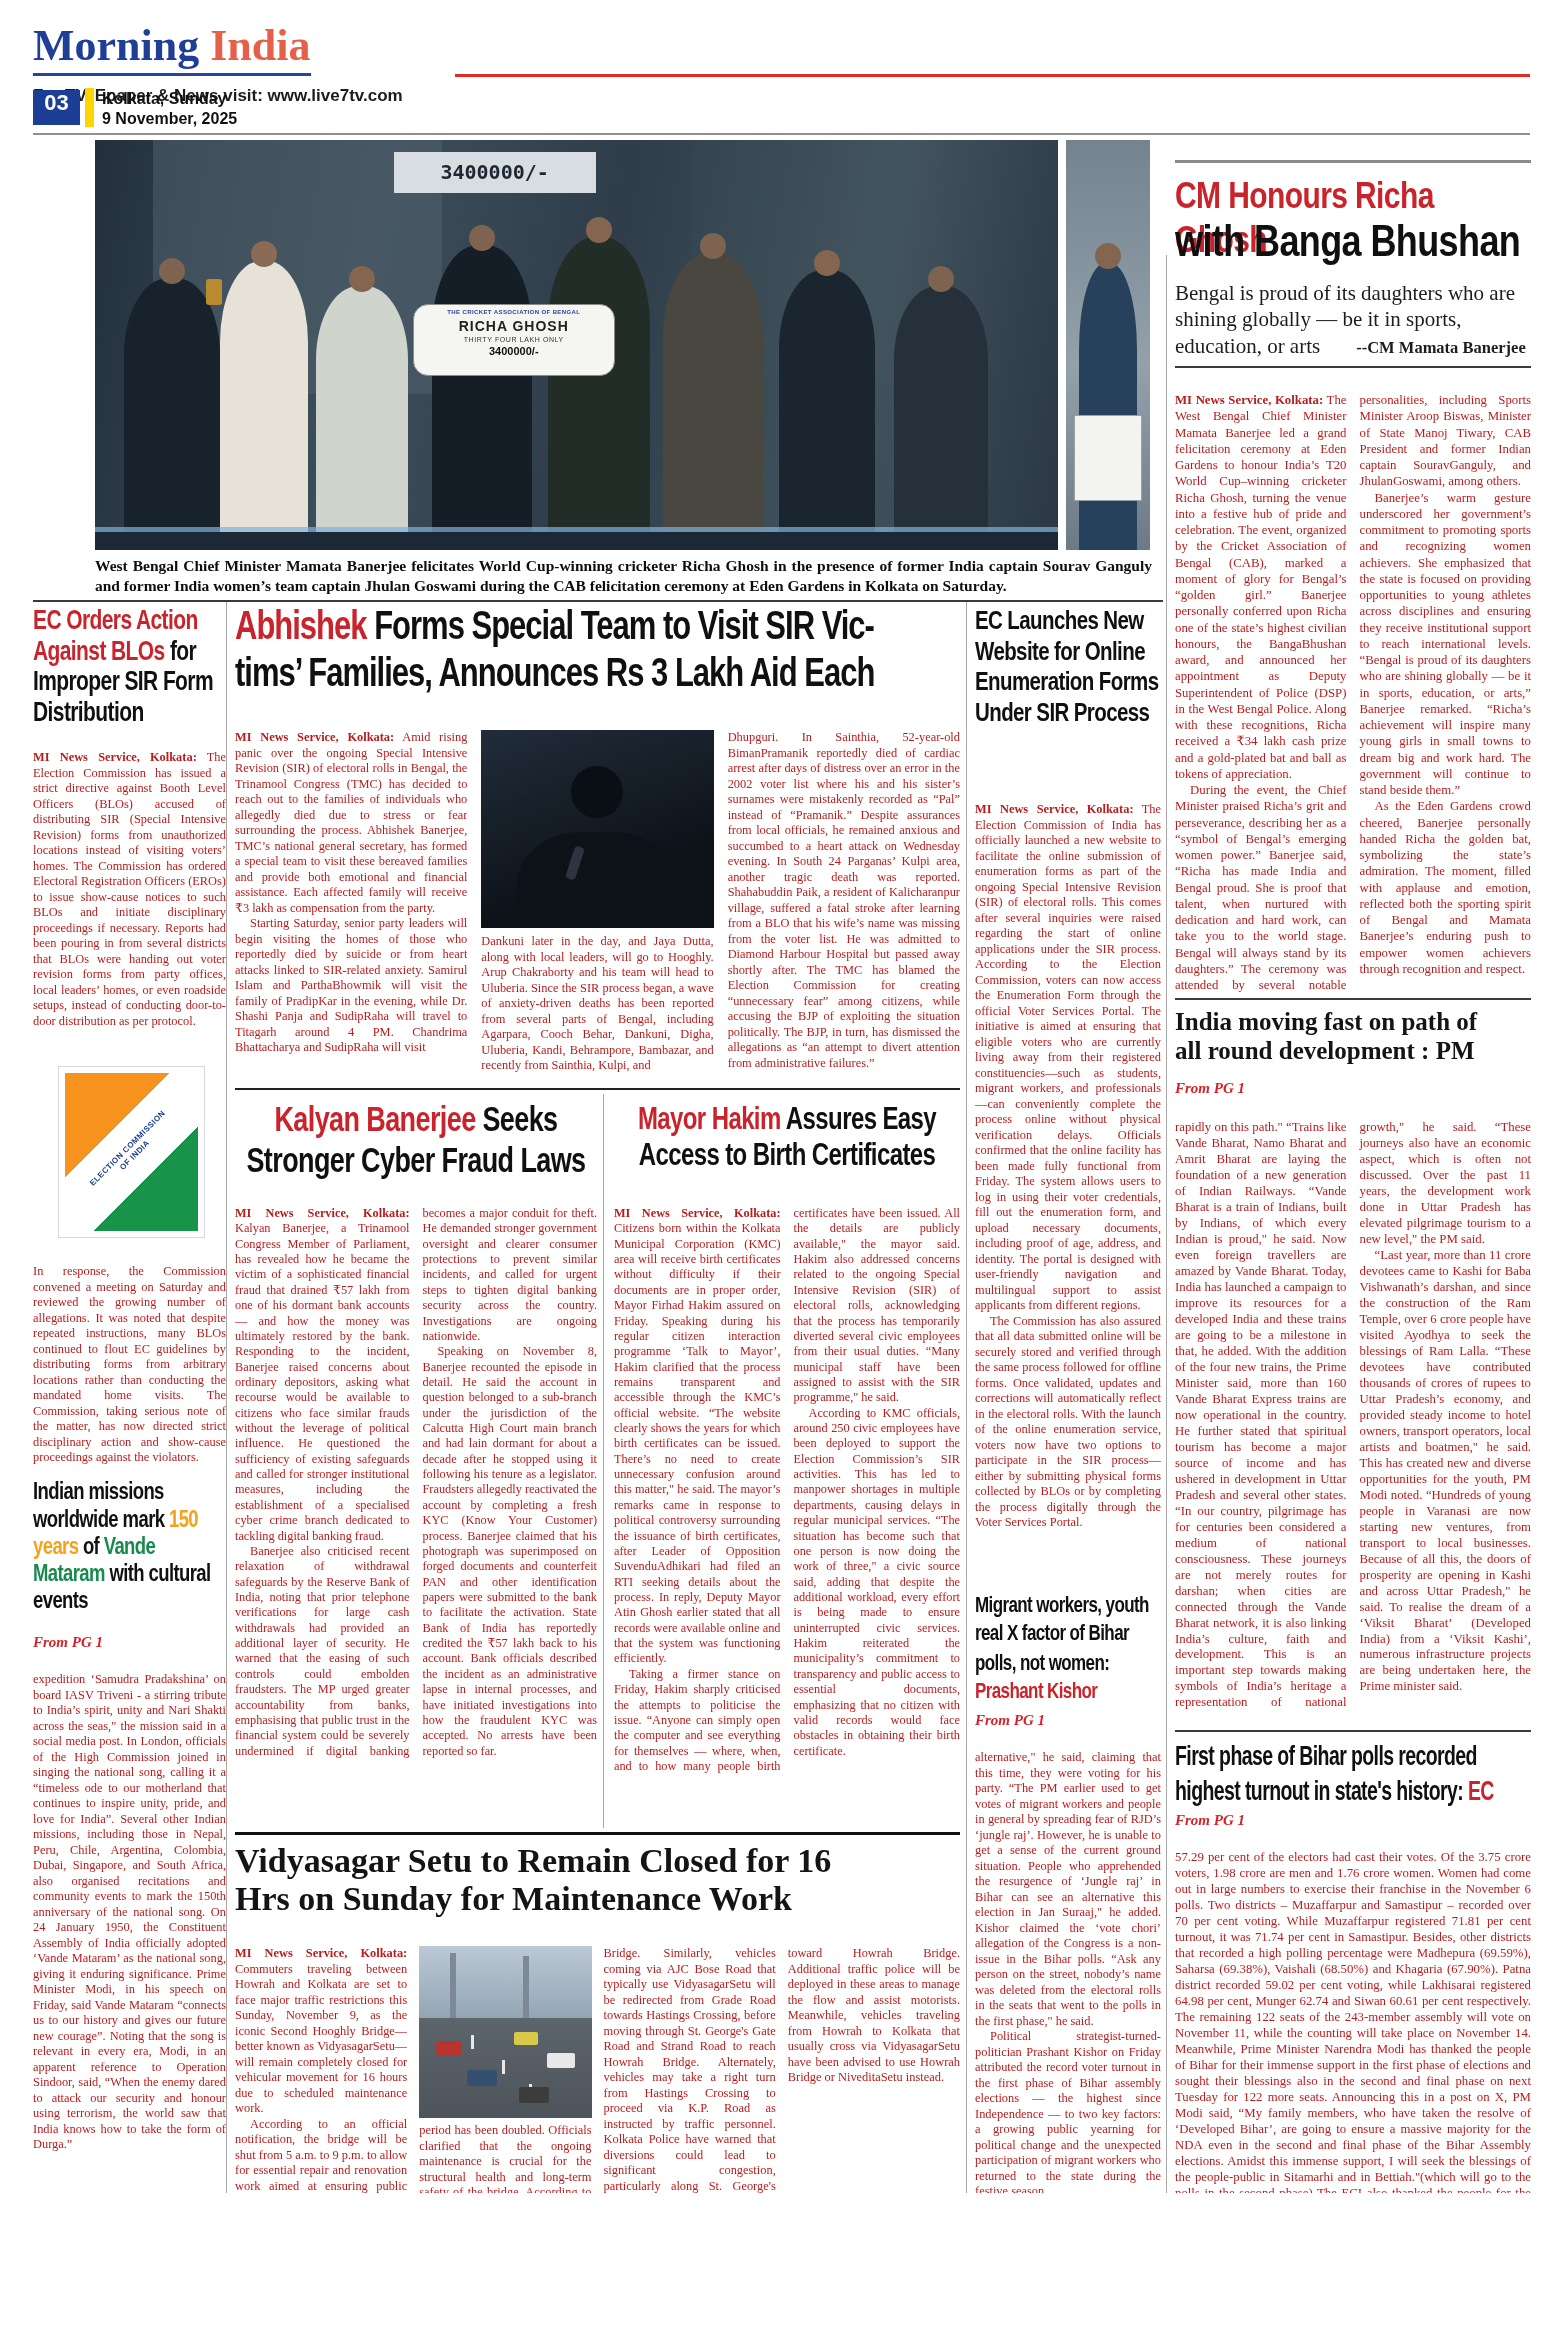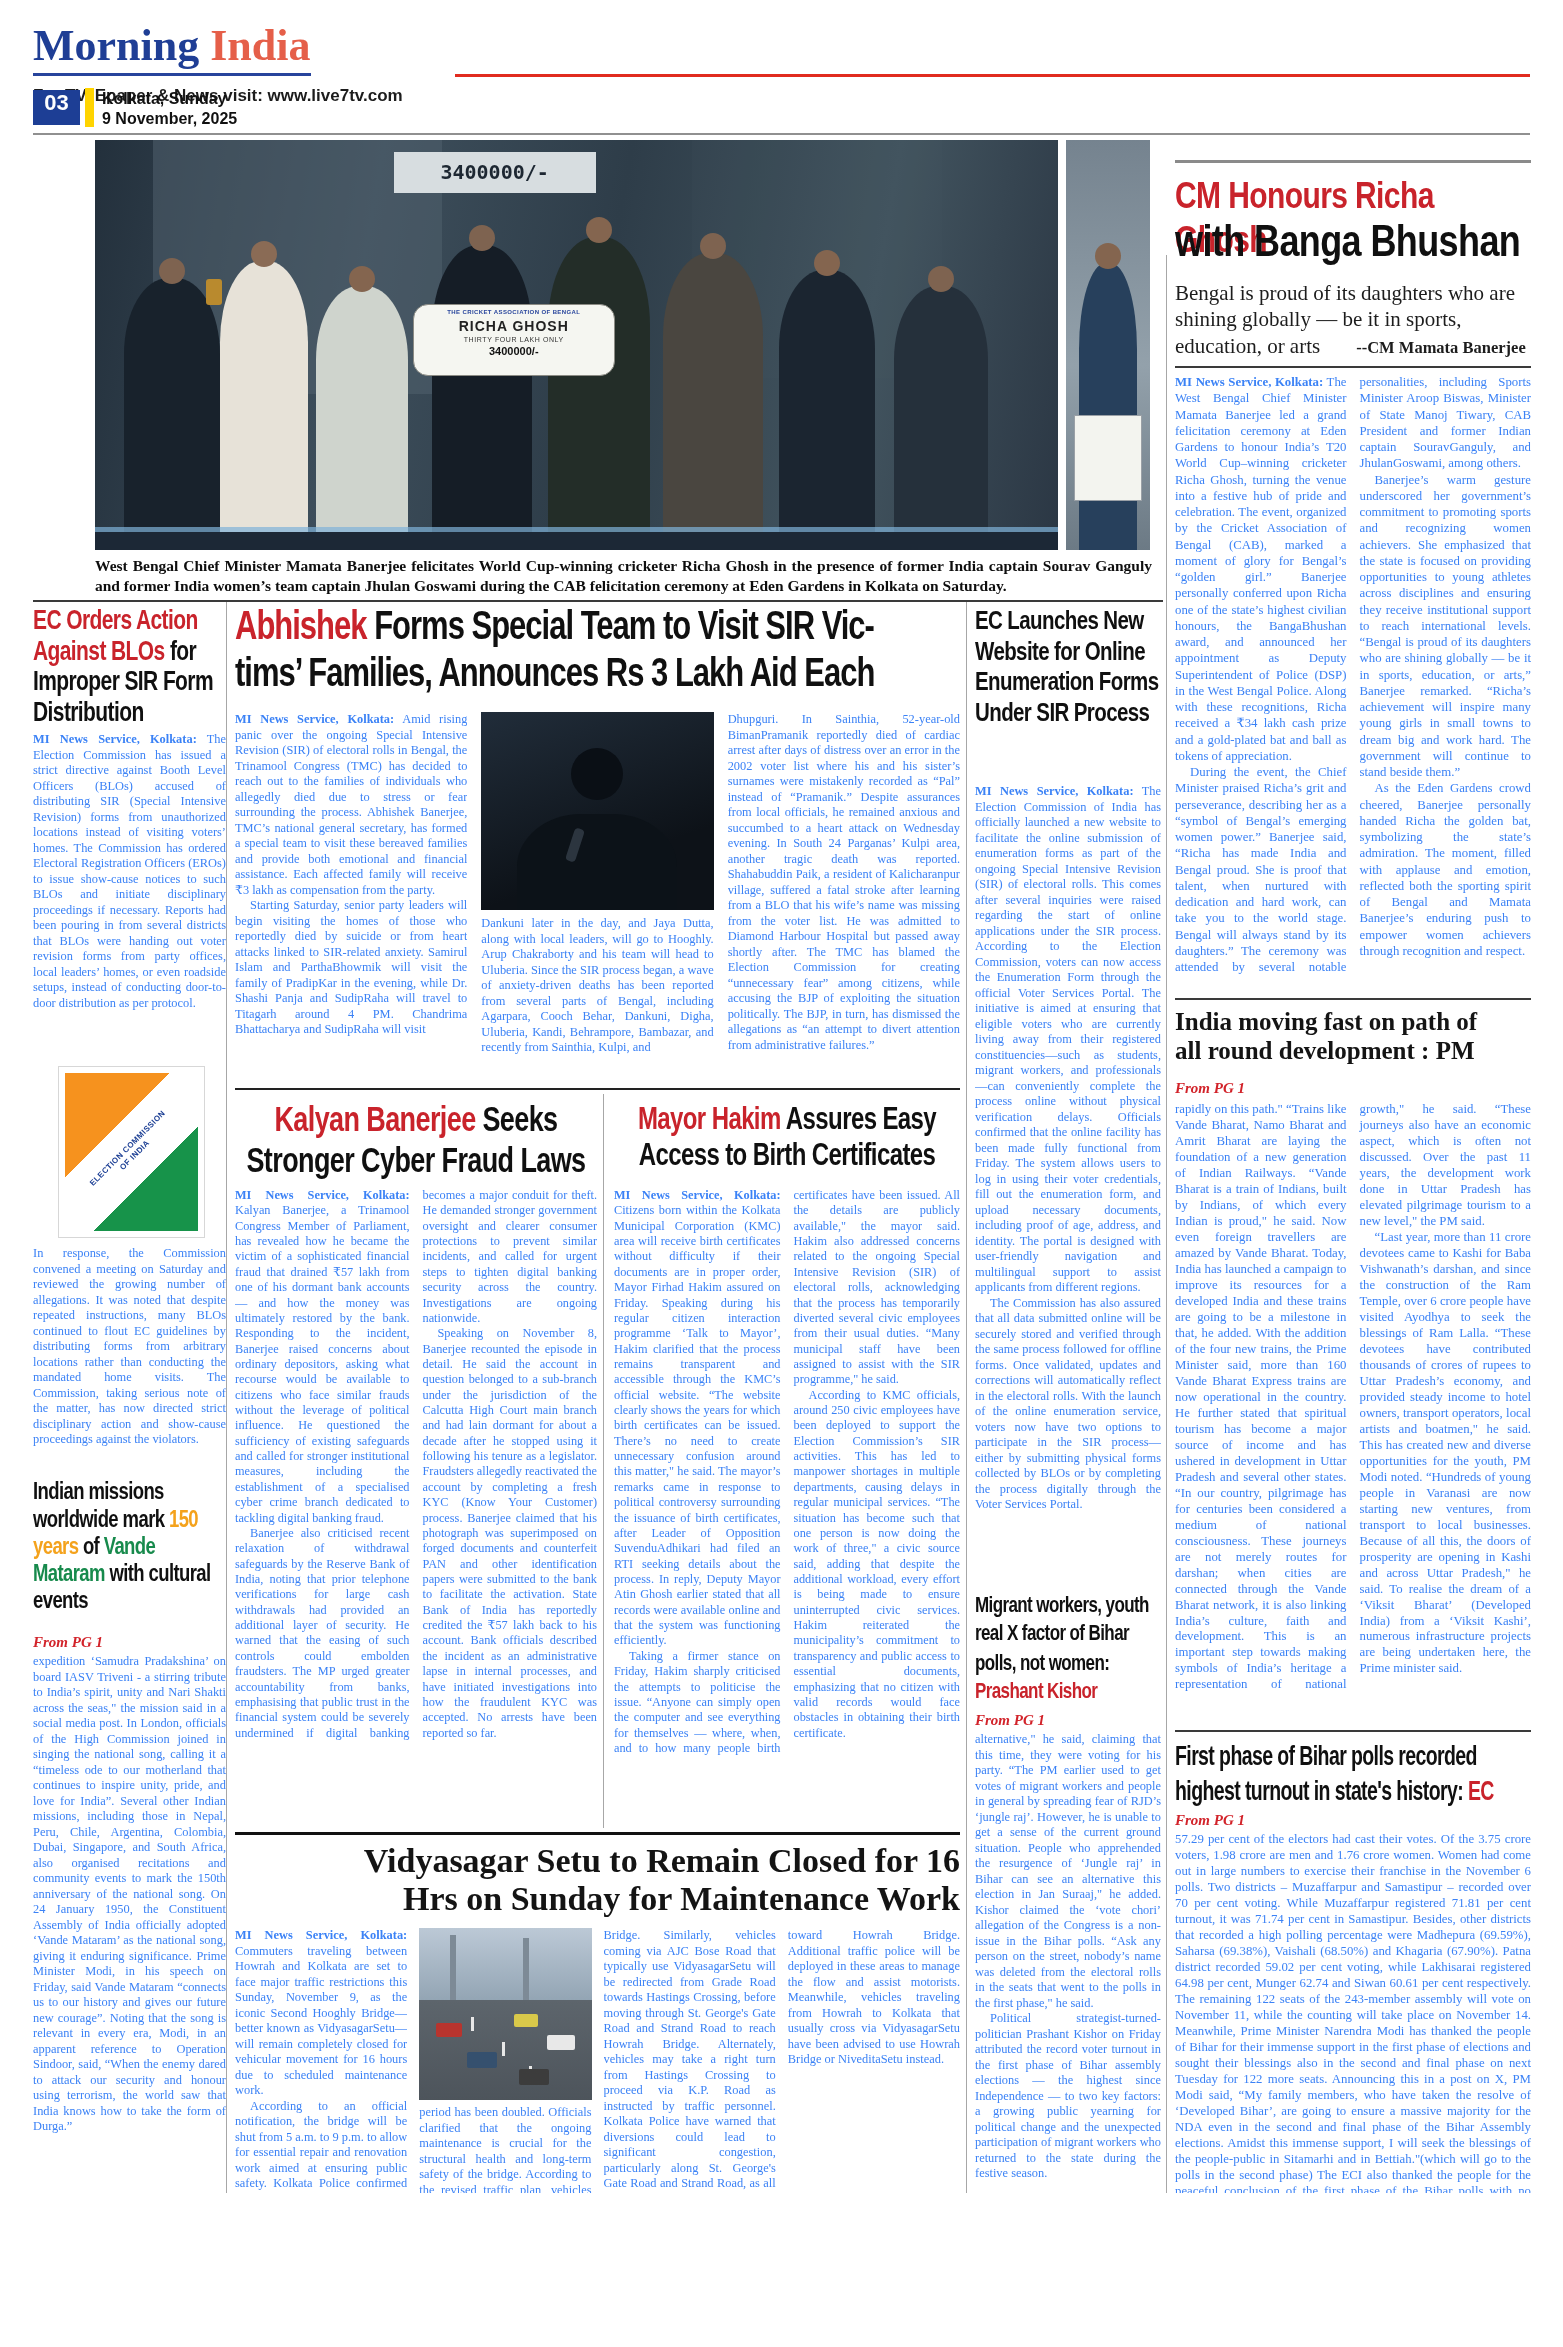--- a/index.html
+++ b/index.html
@@ -9,22 +9,22 @@
   .clip{overflow:hidden;}
   
   .hl{font-family:"Liberation Sans","DejaVu Sans",sans-serif;font-weight:700;
       letter-spacing:-0.6px;color:#101010;transform-origin:top left;line-height:1.15;}
   .hlc{transform-origin:top center;text-align:center;}
   .hserif{font-family:"Liberation Serif","DejaVu Serif",serif;font-weight:700;color:#141414;}
   .red{color:#c9232b;}
   .orange{color:#f4a21c;}
   .green{color:#178a4c;}
   
-  .bt{font-family:"Liberation Serif","DejaVu Serif",serif;text-align:justify;color:#3b82f6;
-      font-size:12.4px;line-height:1.25;}
+  .bt{font-family:"Liberation Serif","DejaVu Serif",serif;text-align:justify;color:#b91c1c;
+      font-size:12.4px;line-height:1.25;margin-top:18px;}
   .bt p{margin:0;}
   .bt p + p{text-indent:15px;}
   .byl{font-weight:700;}
   .c2{column-count:2;column-gap:13px;}
   .colflex{display:flex;gap:14px;}
   .colflex > div{flex:1;overflow:hidden;}
   .frompg{font-family:"Liberation Serif",serif;font-style:italic;font-weight:700;
           font-size:15px;color:#d2232a;}
   .vr{position:absolute;width:1px;background:#a7a7a7;}
   .hrule{position:absolute;background:#3a3a3a;}
@@ -264,21 +264,21 @@
     <span class="red">Mayor Hakim</span><span> Assures Easy</span><br>
     <span>Access to Birth Certificates</span>
   </div>
   <div class="ab bt c2 clip" style="left:614px;top:1188px;width:346px;height:640px;font-size:12.3px;">
     <p><b class="byl">MI News Service, Kolkata:</b> <span>Citizens born within the Kolkata Municipal Corporation (KMC) area will receive birth certificates without difficulty if their documents are in proper order, Mayor Firhad Hakim assured on Friday. Speaking during his regular citizen interaction programme ‘Talk to Mayor’, Hakim clarified that the process remains transparent and accessible through the KMC’s official website. “The website clearly shows the years for which birth certificates can be issued. There’s no need to create unnecessary confusion around this matter," he said. The mayor’s remarks came in response to political controversy surrounding the issuance of birth certificates, after Leader of Opposition SuvenduAdhikari had filed an RTI seeking details about the process. In reply, Deputy Mayor Atin Ghosh earlier stated that all records were available online and that the system was functioning efficiently.</span></p>
     <p>Taking a firmer stance on Friday, Hakim sharply criticised the attempts to politicise the issue. “Anyone can simply open the computer and see everything for themselves — where, when, and to how many people birth certificates have been issued. All the details are publicly available," the mayor said. Hakim also addressed concerns related to the ongoing Special Intensive Revision (SIR) of electoral rolls, acknowledging that the process has temporarily diverted several civic employees from their usual duties. “Many municipal staff have been assigned to assist with the SIR programme," he said.</p>
     <p>According to KMC officials, around 250 civic employees have been deployed to support the Election Commission’s SIR activities. This has led to manpower shortages in multiple departments, causing delays in regular municipal services. “The situation has become such that one person is now doing the work of three," a civic source said, adding that despite the additional workload, every effort is being made to ensure uninterrupted civic services. Hakim reiterated the municipality’s commitment to transparency and public access to essential documents, emphasizing that no citizen with valid records would face obstacles in obtaining their birth certificate.</p>
   </div>
 
   <div class="hrule" style="left:235px;top:1832px;width:725px;height:3px;background:#111;"></div>
-  <div class="ab hserif" style="left:235px;top:1842px;width:725px;font-size:34px;line-height:1.12;text-align:right;">
+  <div class="ab hserif" style="left:235px;top:1842px;width:725px;font-size:34px;line-height:1.12;text-align:left;">
     <span>Vidyasagar Setu to Remain Closed for 16</span><br>
     <span>Hrs on Sunday for Maintenance Work</span>
   </div>
   <div class="ab colflex" style="left:235px;top:1928px;width:725px;height:352px;gap:12px;">
     <div class="bt">
       <p><b class="byl">MI News Service, Kolkata:</b> <span>Commuters traveling between Howrah and Kolkata are set to face major traffic restrictions this Sunday, November 9, as the iconic Second Hooghly Bridge—better known as VidyasagarSetu—will remain completely closed for vehicular movement for 16 hours due to scheduled maintenance work.</span></p>
       <p>According to an official notification, the bridge will be shut from 5 a.m. to 9 p.m. to allow for essential repair and renovation work aimed at ensuring public safety. Kolkata Police confirmed that during this period, all vehicles that normally use VidyasagarSetu will be diverted through Howrah Bridge. Detailed diversion plans have been issued to manage the expected increase in traffic. Last Sunday, the bridge had also been closed for eight hours for similar repair work. This time, authorities expect heavier congestion as the closure</p>
     </div>
     <div class="bt">
       <div class="vid-photo" style="width:100%;height:172px;margin-bottom:5px;">

